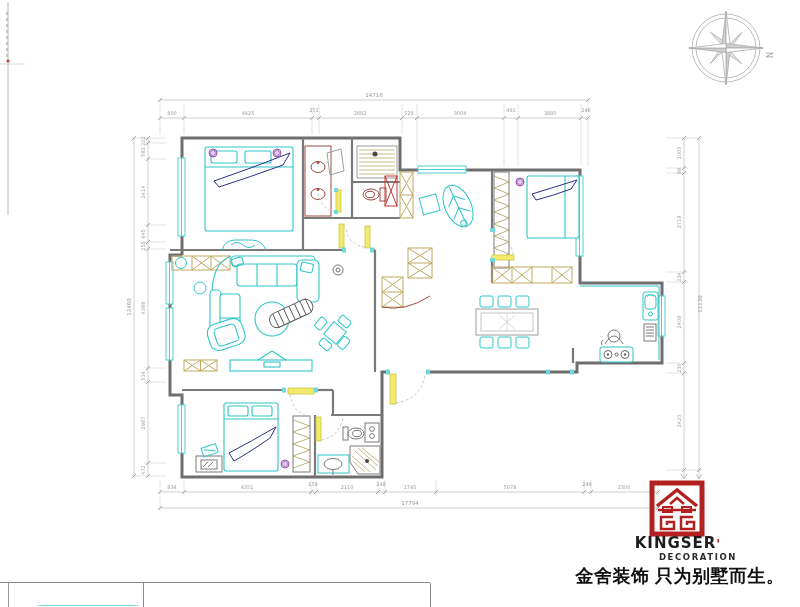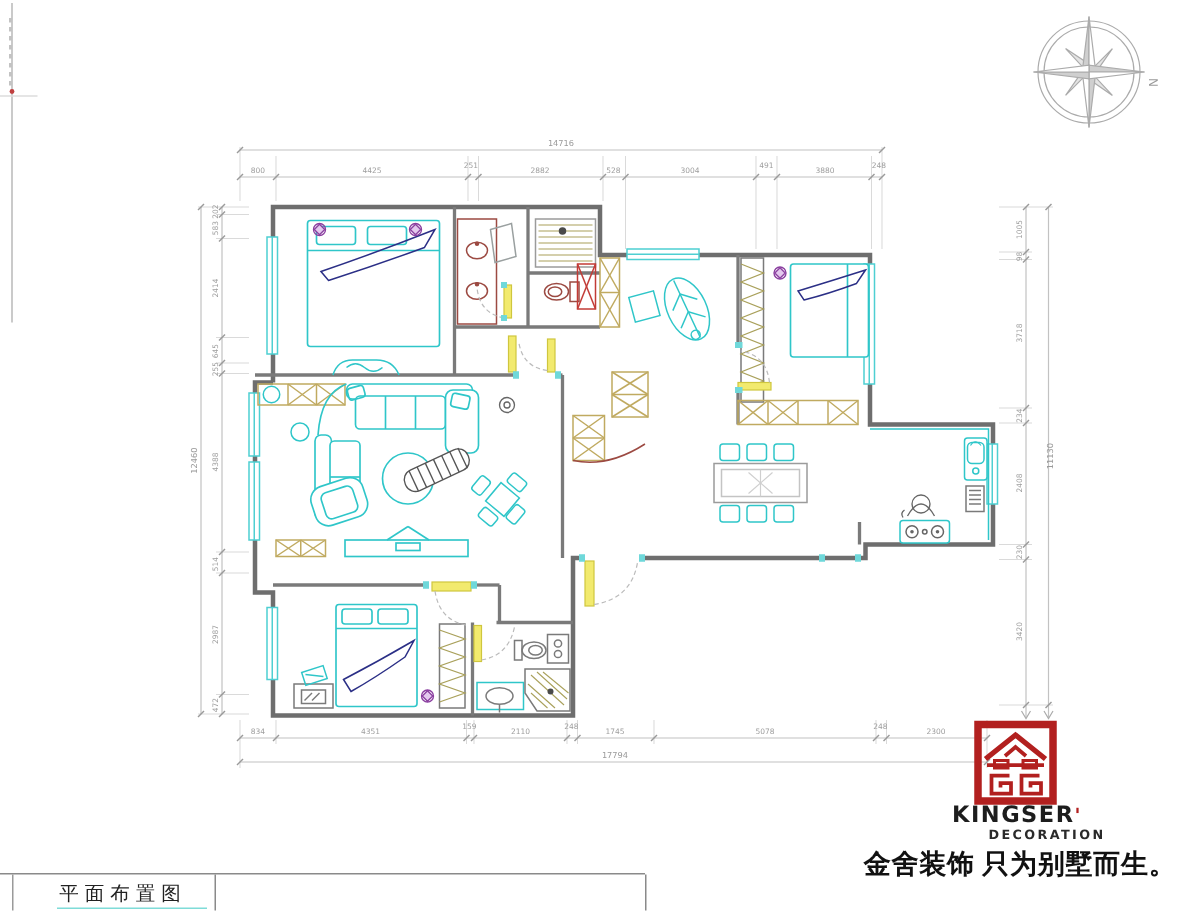--- a/index.html
+++ b/index.html
@@ -8,21 +8,21 @@
   svg text{font-family:"DejaVu Sans", sans-serif;}
   .dimtxt{font-size:5px;fill:#9e9e9e;}
   .dimtot{font-size:5.5px;fill:#9a9a9a;}
   
   .logo-block{position:absolute;left:612px;top:476px;width:132px;
               display:flex;flex-direction:column;align-items:center;}
   .brand{margin-top:2px;font-weight:bold;font-size:15px;letter-spacing:1px;color:#1d1d1d;line-height:1;}
   .brand .apos{color:#b2201f;font-size:13px;}
   .brand-sub{font-weight:bold;font-size:8.5px;letter-spacing:1.6px;color:#2a2a2a;margin-top:1px;margin-left:40px;}
   .slogan{position:absolute;left:560px;top:564px;width:240px;text-align:center;
-          font-family:Liberation Serif, serif;font-weight:bold;font-size:18px;color:#111;
+          font-family:Liberation Sans, sans-serif;font-weight:bold;font-size:18px;color:#111;
           white-space:nowrap;letter-spacing:0.5px;}
   
   .title-block{position:absolute;left:0;top:582px;width:430px;height:25px;
                border-top:1px solid #8a8a8a;}
   .title-block .divider{position:absolute;left:143px;top:0;width:1px;height:25px;background:#8a8a8a;}
   .title-block .endline{position:absolute;left:430px;top:0;width:1px;height:25px;background:#8a8a8a;}
   .title-block .leftline{position:absolute;left:8px;top:0;width:1px;height:25px;background:#9a9a9a;}
   .title-label{position:absolute;left:24px;top:4px;width:116px;text-align:center;
                font-family:"DejaVu Serif", serif;font-size:13px;letter-spacing:4px;color:#222;}
   .title-underline{position:absolute;left:38px;top:22px;width:100px;height:1px;background:#7fdcd8;}
@@ -647,20 +647,19 @@
   <div class="brand" style="margin-top:60px;">
     <span>KINGSER</span><span class="apos">'</span>
   </div>
   <div class="brand-sub">DECORATION</div>
 </div>
 <div class="slogan">金舍装饰 只为别墅而生。</div>
 
 
 <div class="title-block">
   <div class="leftline"></div>
-  <div class="title-label">平面布置图</div>
   <div class="title-underline"></div>
   <div class="divider"></div>
   <div class="endline"></div>
 </div>
 
 
 
 
 </body></html>

